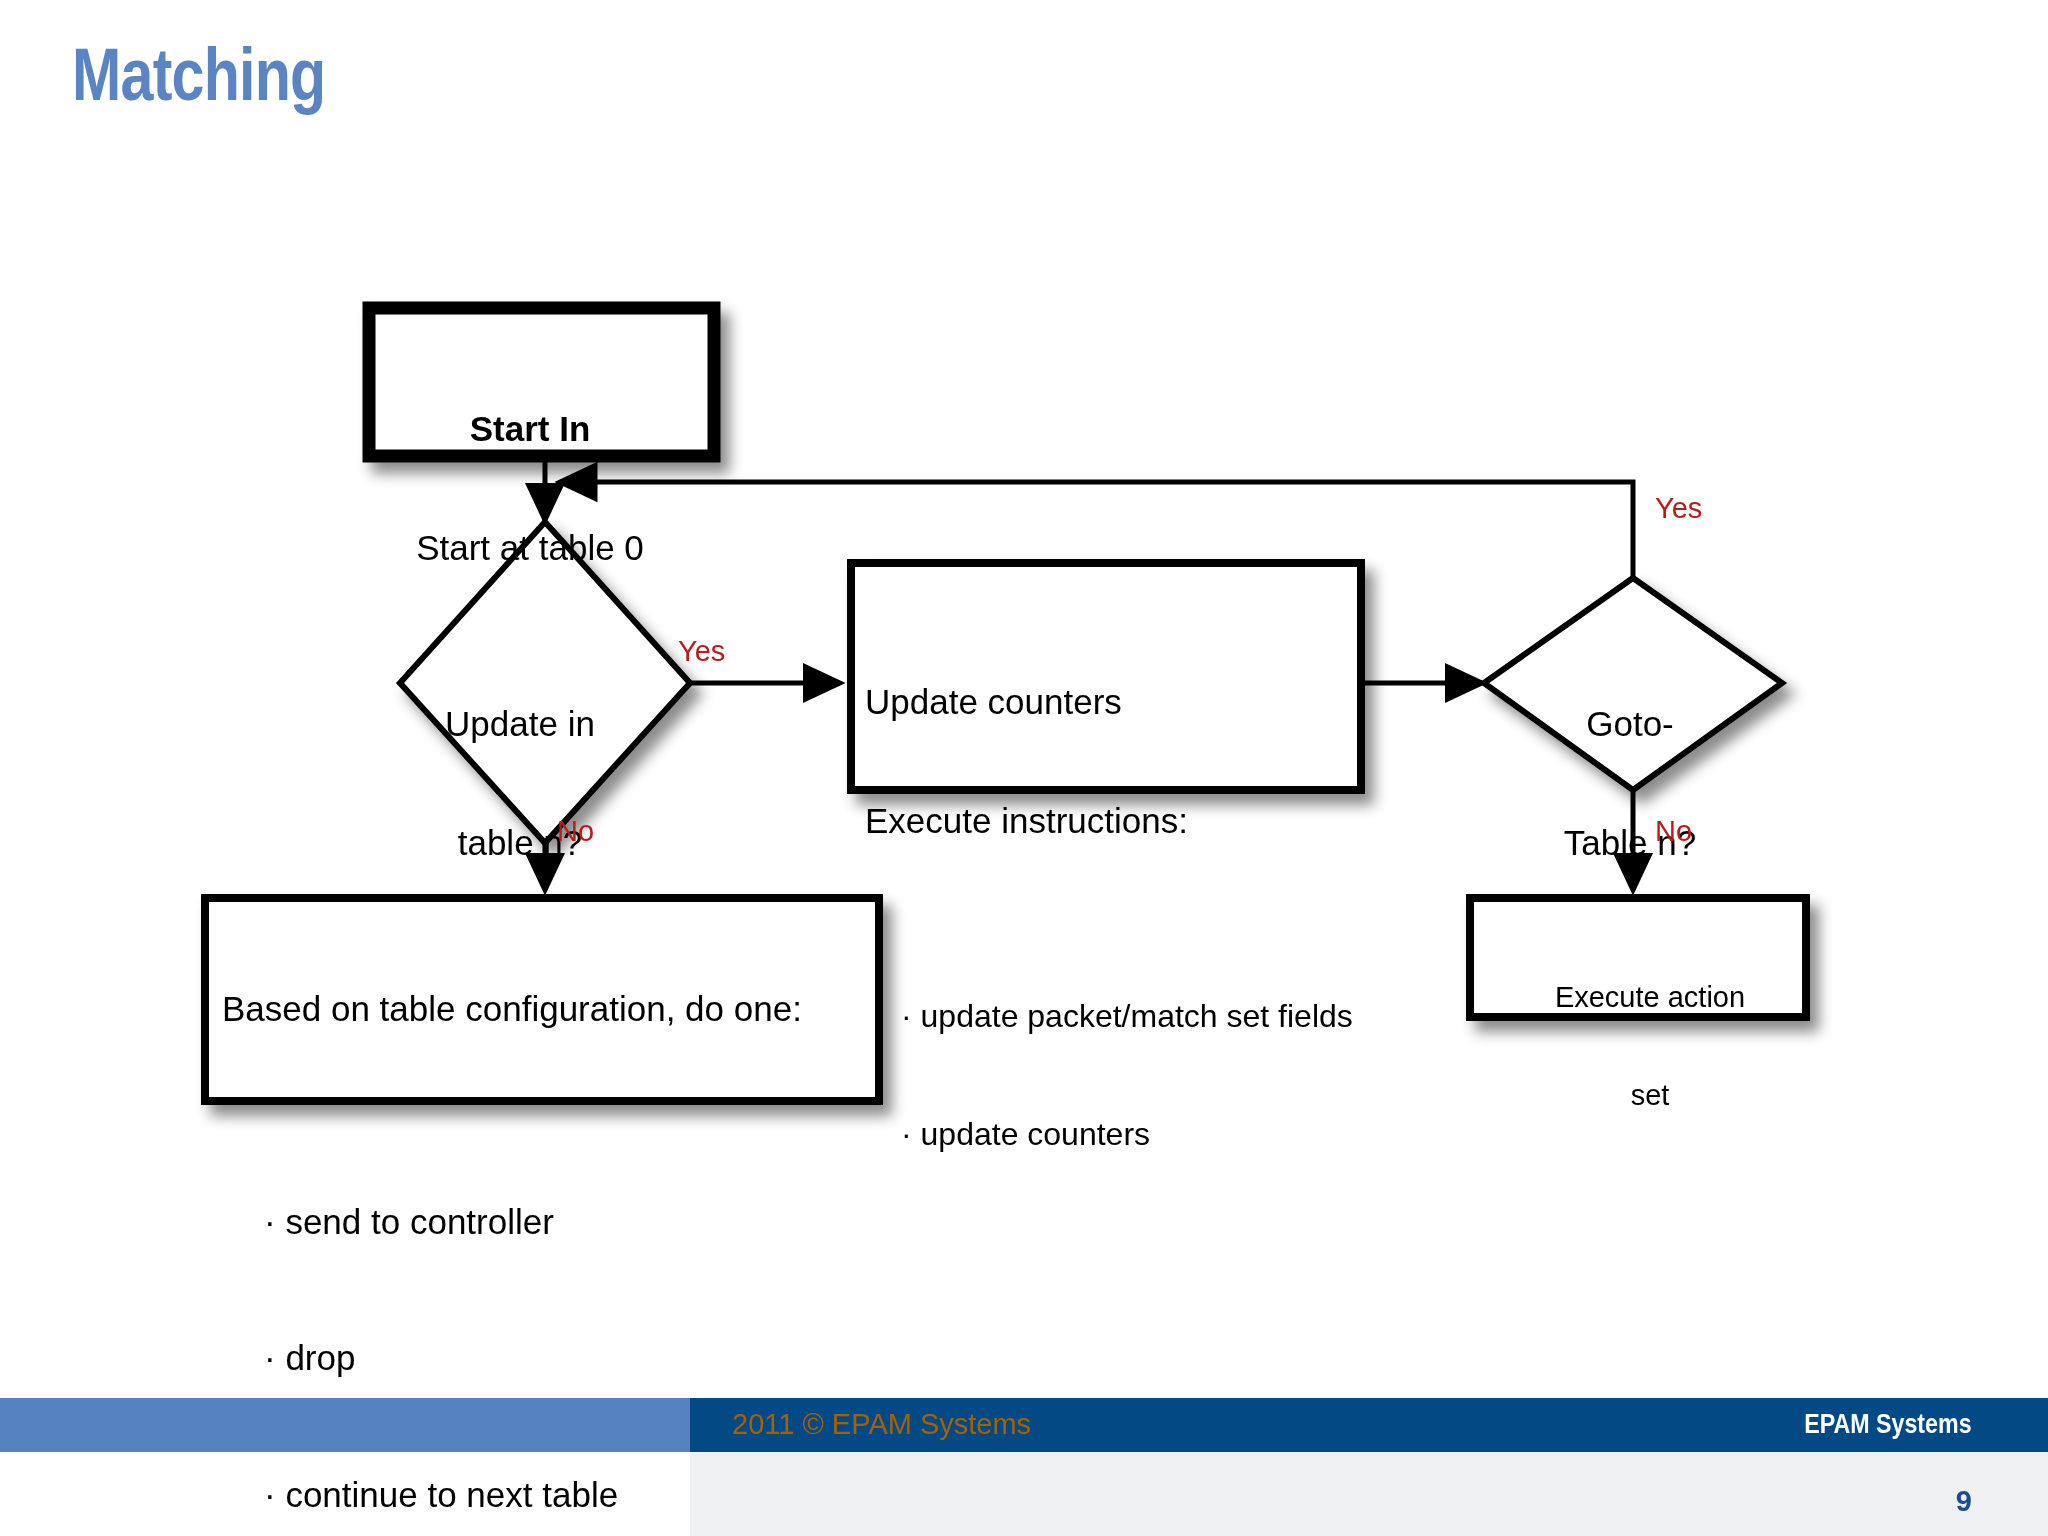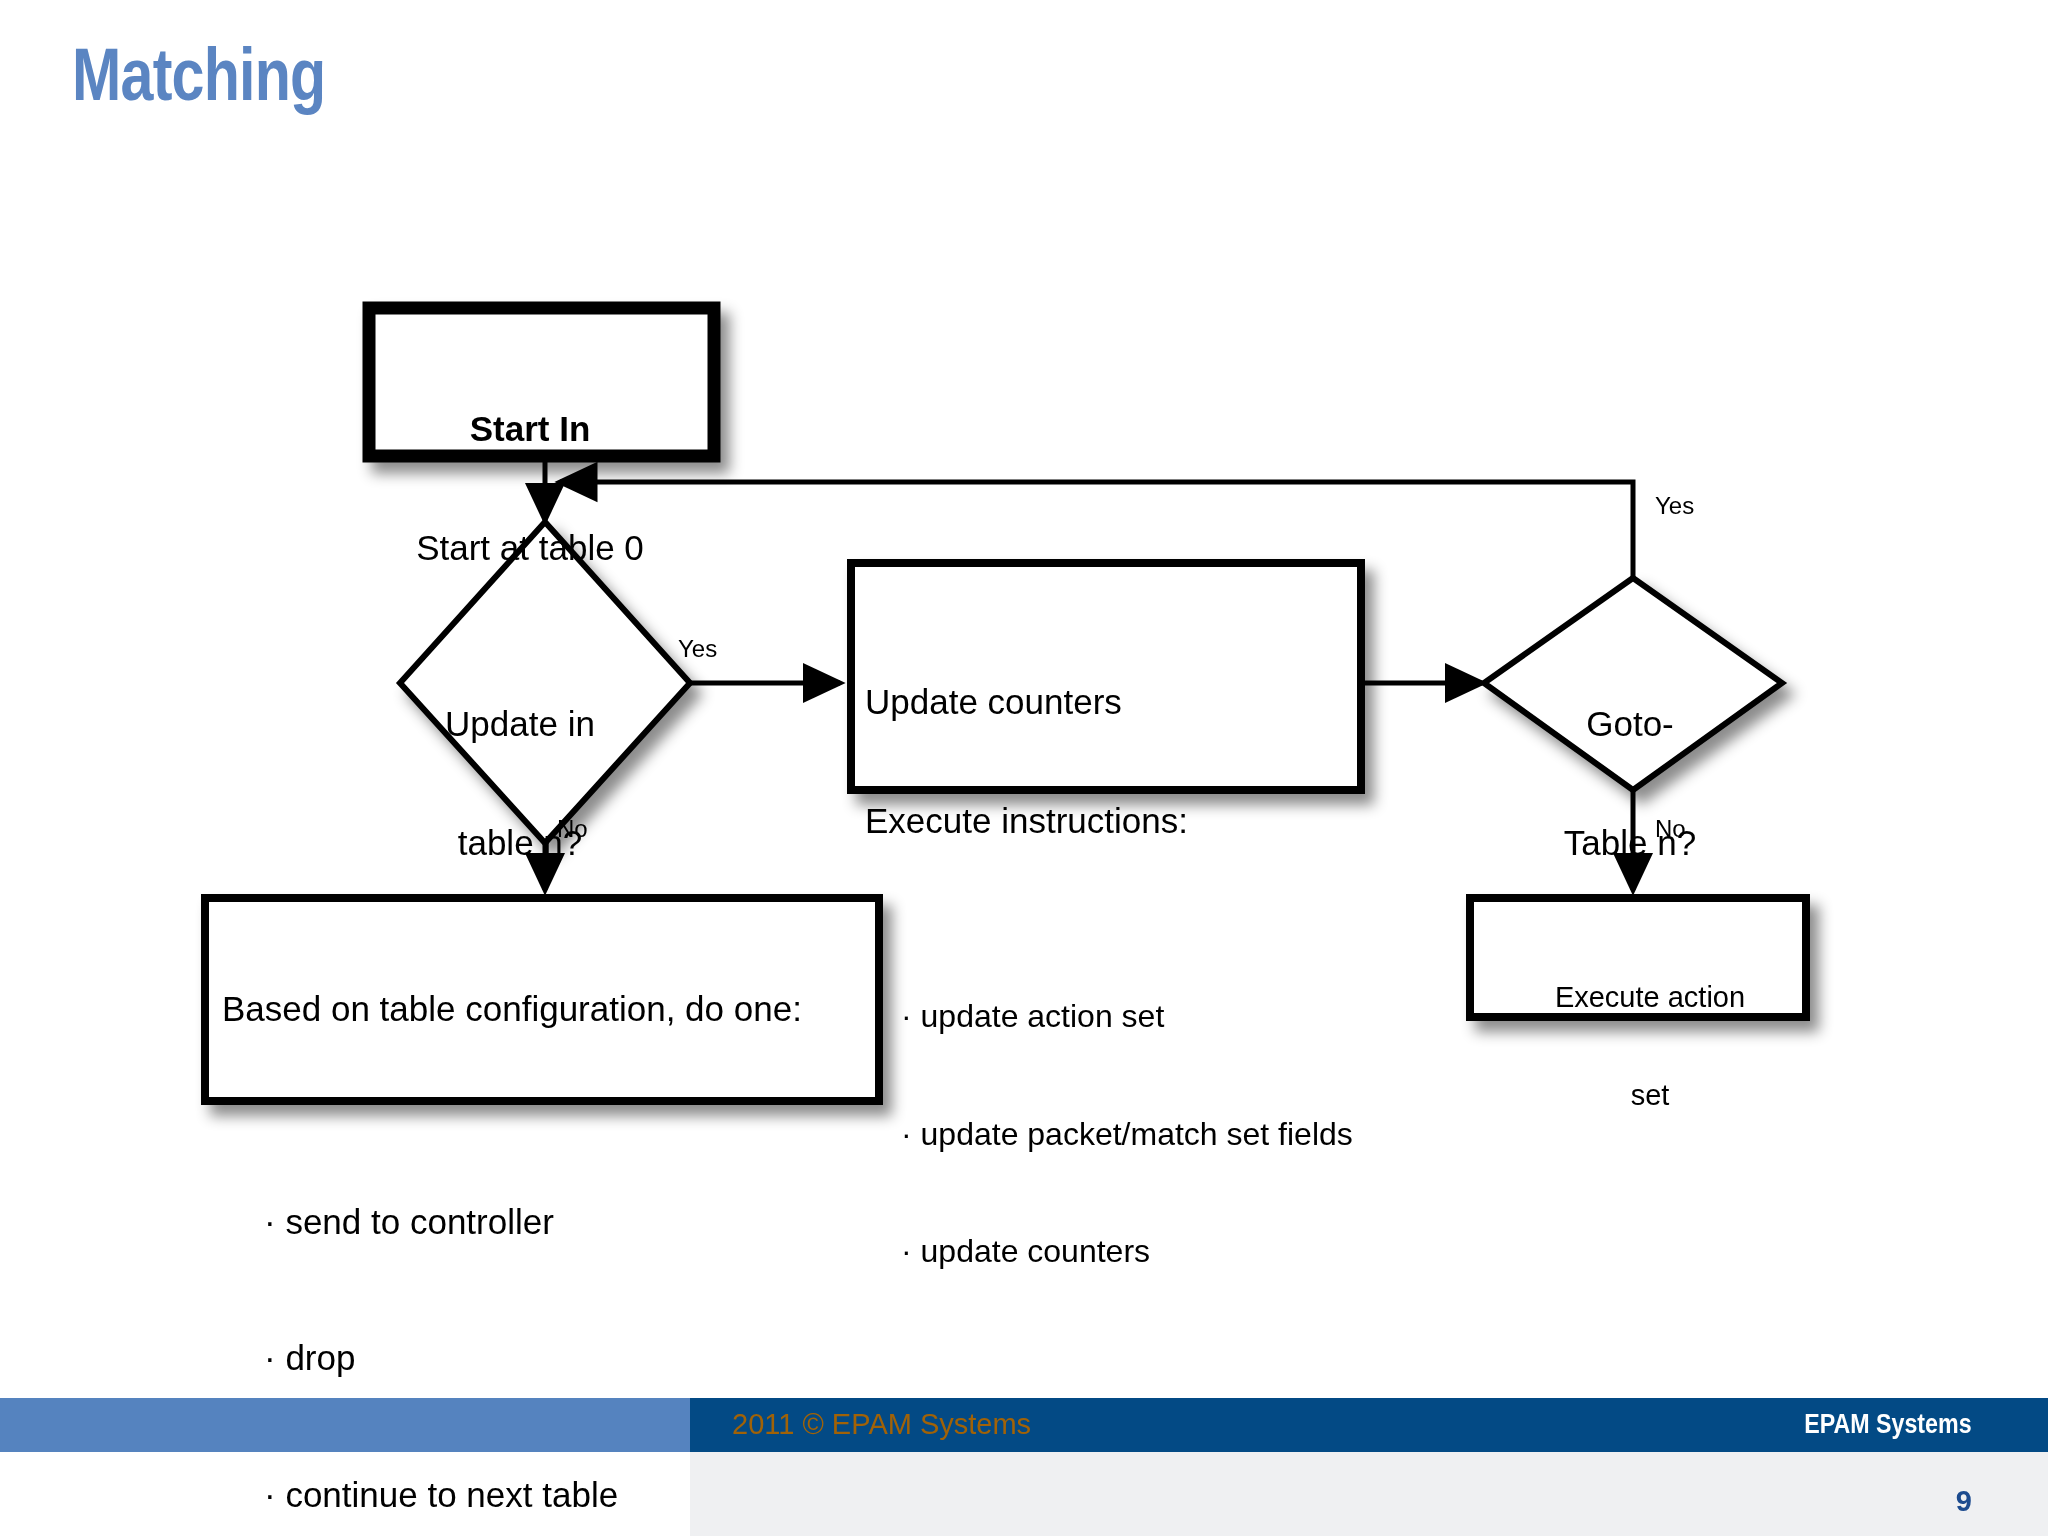--- a/index.html
+++ b/index.html
@@ -101,22 +101,22 @@
   #exec-text {
     left: 1490px; top: 915px;
     width: 320px;
     text-align: center;
     font-size: 29px;
   }
 
   
   .edge-label {
     position: absolute;
-    font-size: 24px;
-    color: #000000;
+    font-size: 29px;
+    color: #b91c1c;
     white-space: nowrap;
   }
   #label-yes-match  { left: 678px;  top: 635px; }
   #label-no-match   { left: 557px;  top: 815px; }
   #label-yes-loop   { left: 1655px; top: 492px; }
   #label-no-goto    { left: 1655px; top: 815px; }
 
   
   #footer-bar-left {
     position: absolute;
@@ -215,21 +215,20 @@
 
     <div class="node-text" id="match-text">
       <div>Update in</div>
       <div>table n?</div>
     </div>
 
     <div class="node-text" id="update-text">
       <div>Update counters</div>
       <div>Execute instructions:</div>
       <div class="bullets">
-        <div>· update action set</div>
         <div>· update packet/match set fields</div>
         <div>· update counters</div>
       </div>
     </div>
 
     <div class="node-text" id="goto-text">
       <div>Goto-</div>
       <div>Table n?</div>
     </div>
 

